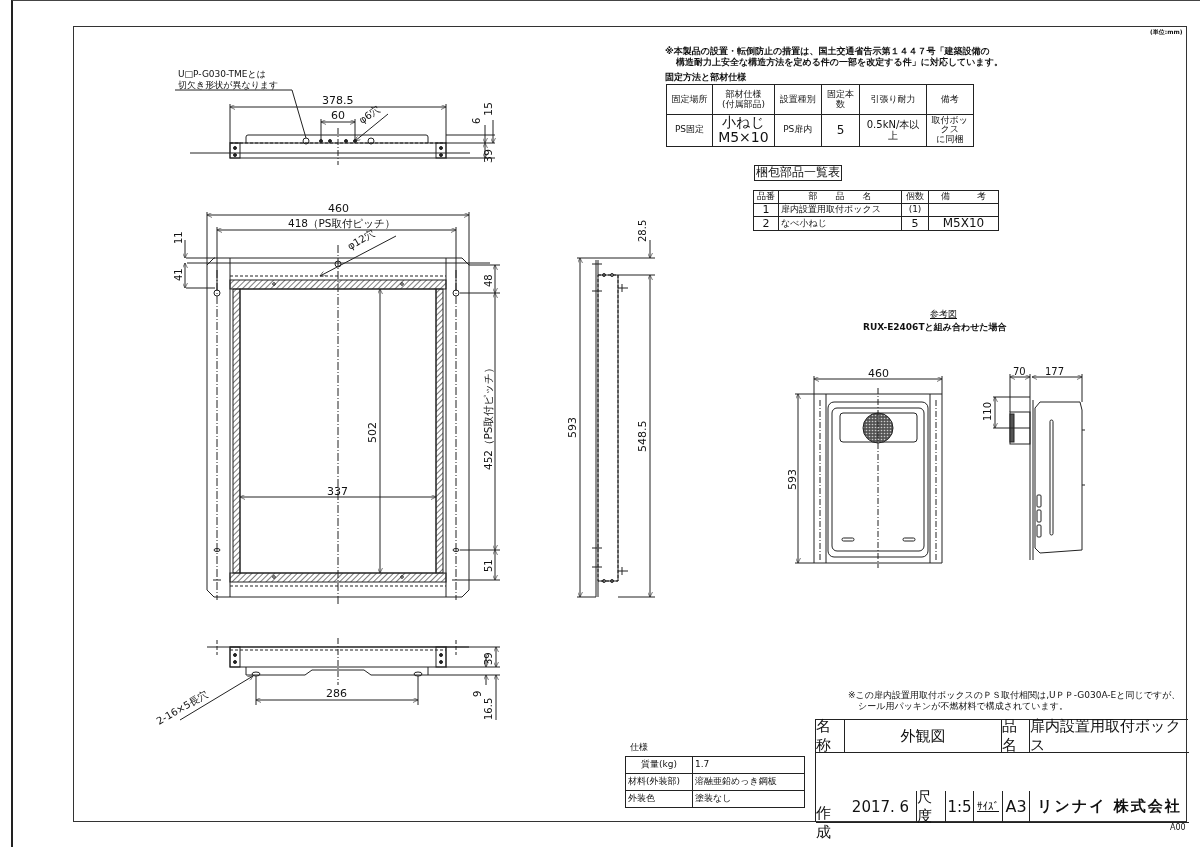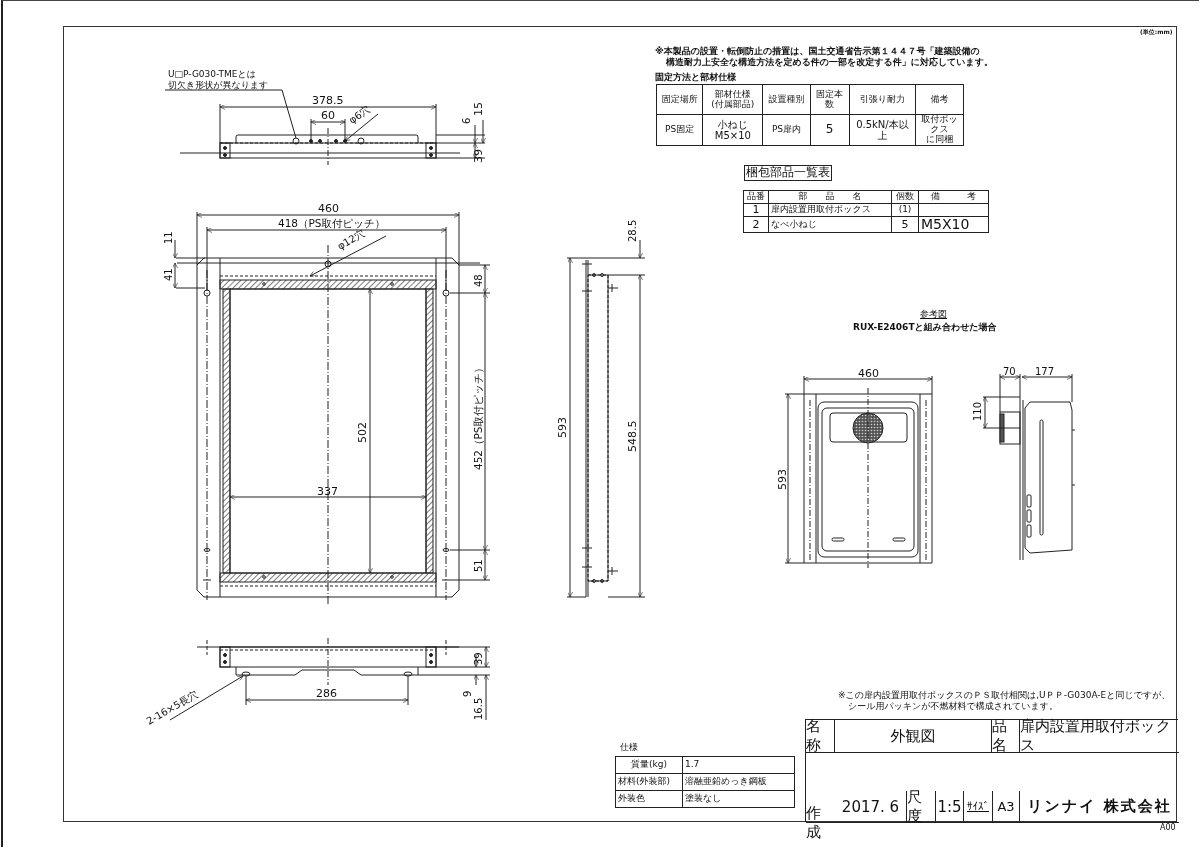--- a/index.html
+++ b/index.html
@@ -1,18 +1,18 @@
 <!DOCTYPE html>
 <html><head>
   <meta charset="utf-8">
   <style>
     html, body { margin: 0; padding: 0; background: #ffffff; }
     body { width: 1200px; height: 848px; position: relative; overflow: hidden;
            font-family: "DejaVu Sans", "Liberation Sans", sans-serif; color: #111; }
-    .sheet { position: absolute; left: 0; top: 0; width: 1076px; height: 848px; }
+    .sheet { position: absolute; left: 10px; top: 0; width: 1076px; height: 848px; }
     .outer-border { position: absolute; left: 1px; top: 0; width: 1196px; height: 846px;
                     border-left: 2px solid #222; border-top: 1px solid #444; }
     .inner-frame { position: absolute; left: 63px; top: 26px; width: 1114px; height: 796px;
                    border: 1px solid #333; box-sizing: border-box; }
     svg.drawing { position: absolute; left: 0; top: 0; width: 1200px; height: 848px; }
     svg text { font-family: "DejaVu Sans", "Liberation Sans", sans-serif; fill: #111; }
     .txt { position: absolute; white-space: nowrap; line-height: 1.15; }
     .small { font-size: 9px; }
     .tiny { font-size: 6px; }
     table.grid { position: absolute; border-collapse: collapse; font-size: 9px; }
@@ -41,21 +41,21 @@
       <td style="width:46px;">固定場所</td>
       <td style="width:58px; white-space:pre-line;">部材仕様
 (付属部品)</td>
       <td style="width:47px;">設置種別</td>
       <td style="width:38px;">固定本数</td>
       <td style="width:66px;">引張り耐力</td>
       <td style="width:48px;">備考</td>
     </tr>
     <tr style="height:30px;">
       <td>PS固定</td>
-      <td style="white-space:pre-line; font-size:10px;">小ねじ
+      <td style="white-space:pre-line; font-size:14px;">小ねじ
 M5×10</td>
       <td>PS扉内</td>
       <td style="font-size:12px;">5</td>
       <td style="font-size:10px;">0.5kN/本以上</td>
       <td style="white-space:pre-line;">取付ボックス
 に同梱</td>
     </tr>
   </tbody>
     </table>
 
@@ -71,21 +71,21 @@
     <tr style="height:13px;">
       <td style="font-size:11px;">1</td>
       <td style="text-align:left;">扉内設置用取付ボックス</td>
       <td>(1)</td>
       <td style="text-align:left;"></td>
     </tr>
     <tr style="height:13px;">
       <td style="font-size:11px;">2</td>
       <td style="text-align:left;">なべ小ねじ</td>
       <td style="font-size:11px;">5</td>
-      <td style="text-align:left; font-size:14px;">M5X10</td>
+      <td style="text-align:center; font-size:12px;">M5X10</td>
     </tr>
   </tbody>
     </table>
 
   <div class="txt small" style="left:168px; top:69px;">U□P-G030-TMEとは</div>
   <div class="txt small" style="left:168px; top:80px;">切欠き形状が異なります</div>
 
   <div class="txt small" style="left:920px; top:309px; text-decoration:underline;">参考図</div>
   <div class="txt small" style="left:853px; top:322px;font-weight:bold;">RUX-E2406Tと組み合わせた場合</div>
 
@@ -358,19 +358,19 @@
       <div class="tb-cell" style="width:157px;">外観図</div>
       <div class="tb-cell" style="width:28px;">品名</div>
       <div class="tb-cell" style="width:159px;">扉内設置用取付ボックス</div>
     </div>
     <div class="tb-row" style="top:71px; height:32px; width:373px;">
       <div class="tb-cell" style="width:29px;margin-top:32px;">作成</div>
       <div class="tb-cell" style="width:72px; font-size:15px;">2017. 6</div>
       <div class="tb-cell" style="width:29px;">尺度</div>
       <div class="tb-cell" style="width:28px;">1:5</div>
       <div class="tb-cell" style="width:29px; font-size:11px;text-decoration:underline;">ｻｲｽﾞ</div>
-      <div class="tb-cell" style="width:27px; font-size:13px;">A3</div>
+      <div class="tb-cell" style="width:27px; font-size:16px;">A3</div>
       <div class="tb-cell" style="width:159px; font-size:15px; font-weight:bold; letter-spacing:2px;">リンナイ 株式会社</div>
     </div>
   </div>
 
   <div class="txt" style="left:1160px; top:823px; font-size:8px;">A00</div>
 </div>
 
 </body></html>

